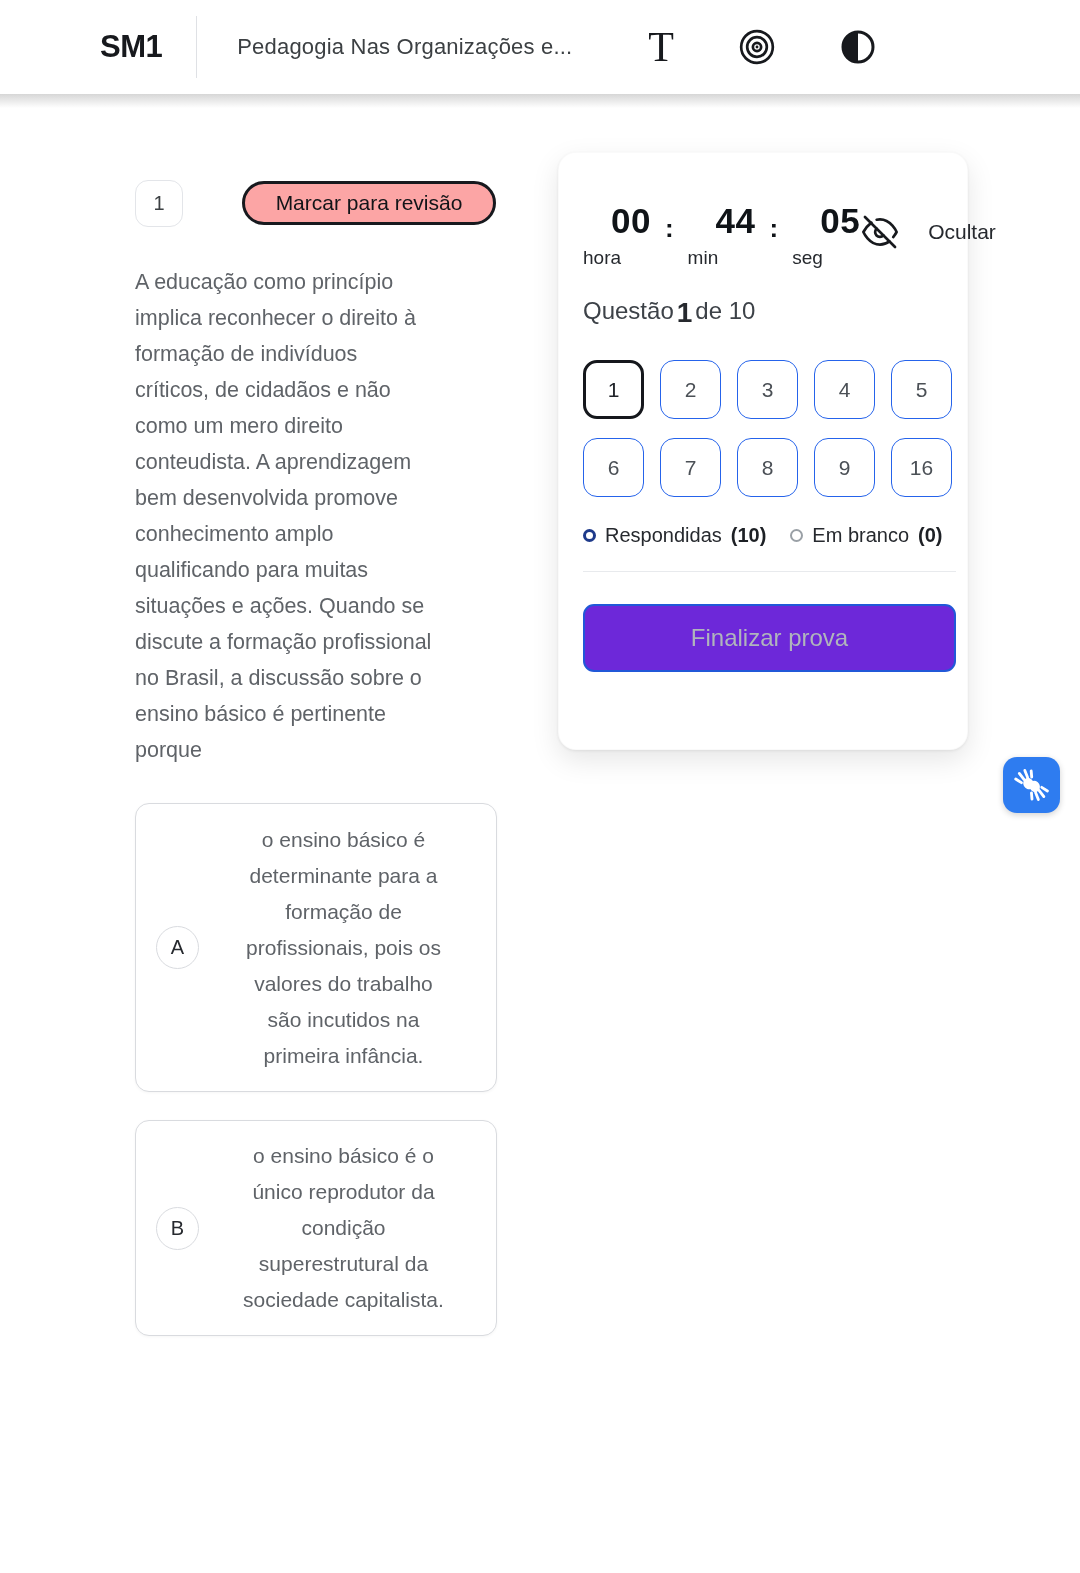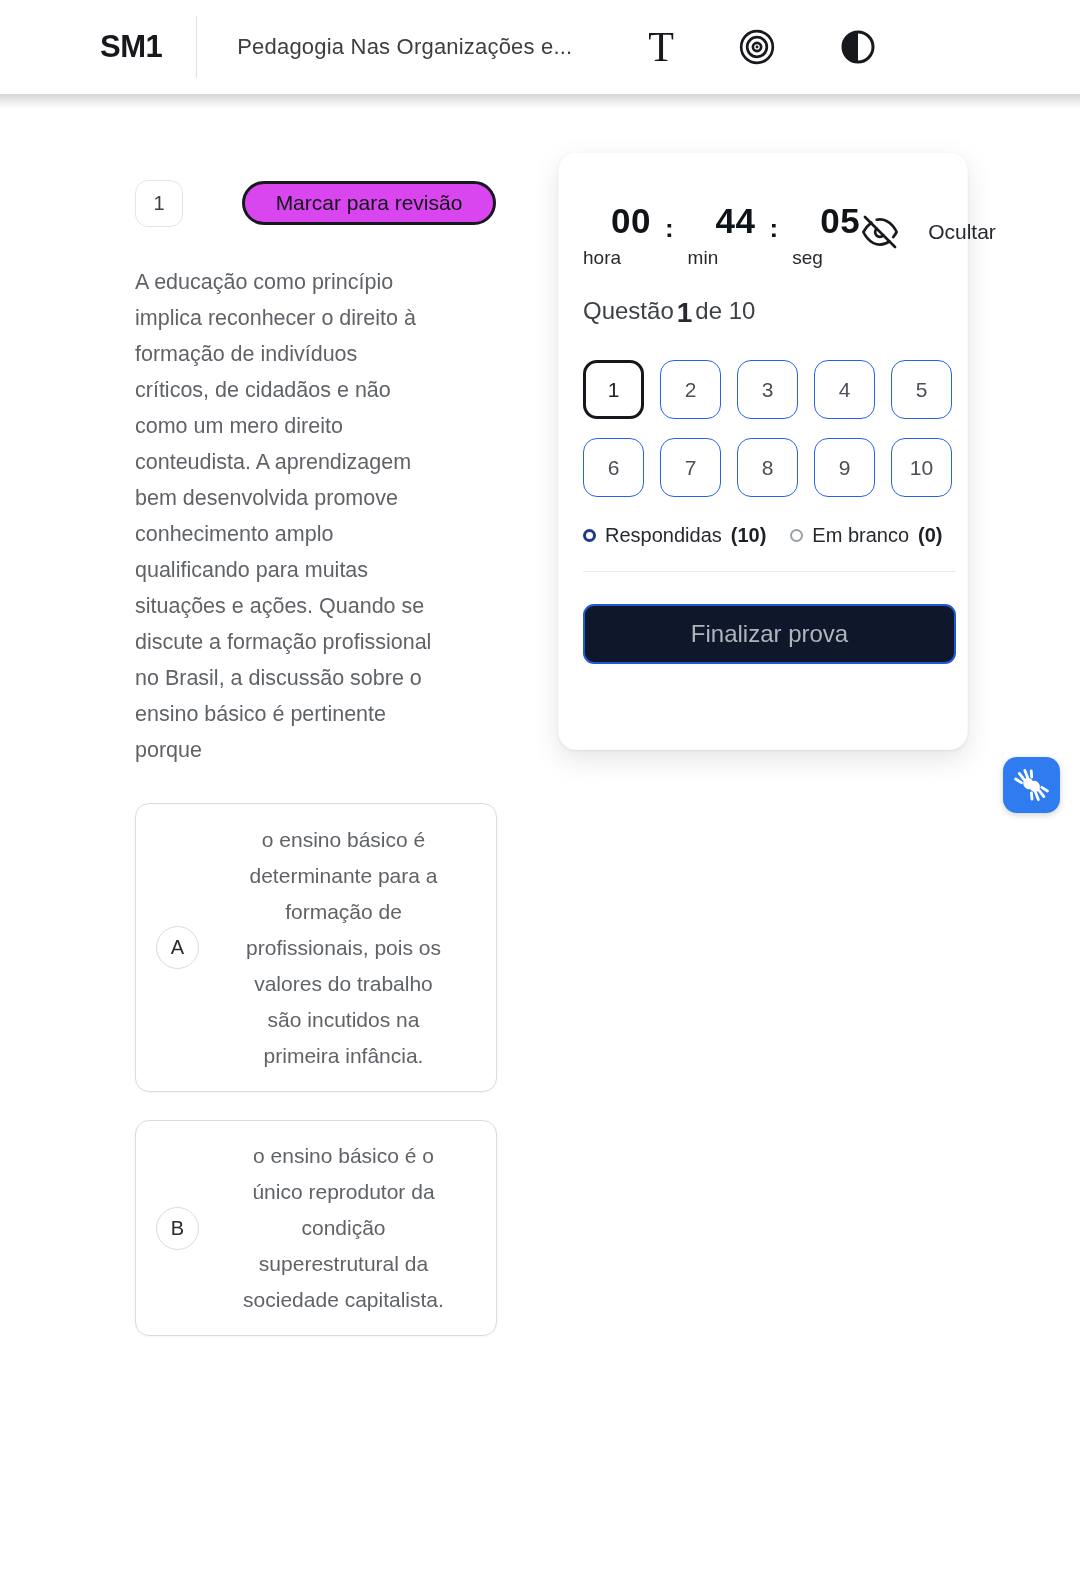--- a/index.html
+++ b/index.html
@@ -44,21 +44,21 @@
 
   
   .qbadge {
     position:absolute; left:135px; top:180px; width:48px; height:47px;
     border:1.5px solid #e3e5e9; border-radius:13px; background:#fff;
     display:flex; align-items:center; justify-content:center;
     font-size:20px; color:#3c4043;
   }
   .review-btn {
     position:absolute; left:242px; top:181px; height:44px; width:254px;
-    border:3px solid #17191e; border-radius:999px; background:#d946ef;
+    border:3px solid #17191e; border-radius:999px; background:#fca5a5;
     font-family:inherit;
     font-size:21px; font-weight:500; color:#121418;
     display:flex; align-items:center; justify-content:center;
     cursor:pointer;
   }
   .question-text {
     position:absolute; left:135px; top:264px; width:372px;
     font-size:21.5px; line-height:36px; color:#5f6368;
     white-space:pre-line;
   }
@@ -123,22 +123,22 @@
 
   .status-row { margin-top:27px; display:flex; align-items:center; gap:9px; font-size:20px; color:#26292e; }
   .dot { width:13px; height:13px; border-radius:50%; background:#fff; flex:0 0 auto; }
   .dot-answered { border:3px solid #1e3a8a; }
   .dot-blank { border:2px solid #9aa0a6; margin-left:15px; }
   .status-count { font-weight:700; color:#1d2025; }
 
   .panel-divider { margin-top:24px; width:373px; height:1px; background:#e8eaed; }
 
   .finish-btn {
-    margin-top:32px; width:373px; height:60px;
-    background:#0f172a; border:2.6px solid #2158d8; border-radius:11px;
+    margin-top:32px; width:373px; height:68px;
+    background:#6d28d9; border:2.6px solid #2158d8; border-radius:11px;
     font-family:inherit; font-size:24px; color:#b0b5bc;
     display:flex; align-items:center; justify-content:center;
     cursor:pointer;
   }
 
   
   .libras-btn {
     position:absolute; left:1003px; top:757px; width:57px; height:56px;
     background:#2e7cf0; border:none; border-radius:14px;
     display:flex; align-items:center; justify-content:center;
@@ -253,21 +253,21 @@
   <div class="num-grid">
     <button class="num-btn current">1</button>
     <button class="num-btn">2</button>
     <button class="num-btn">3</button>
     <button class="num-btn">4</button>
     <button class="num-btn">5</button>
     <button class="num-btn">6</button>
     <button class="num-btn">7</button>
     <button class="num-btn">8</button>
     <button class="num-btn">9</button>
-    <button class="num-btn">10</button>
+    <button class="num-btn">16</button>
   </div>
 
   <div class="status-row">
     <span class="dot dot-answered"></span>
     <span>Respondidas</span>
     <span class="status-count">(10)</span>
     <span class="dot dot-blank"></span>
     <span>Em branco</span>
     <span class="status-count">(0)</span>
   </div>

